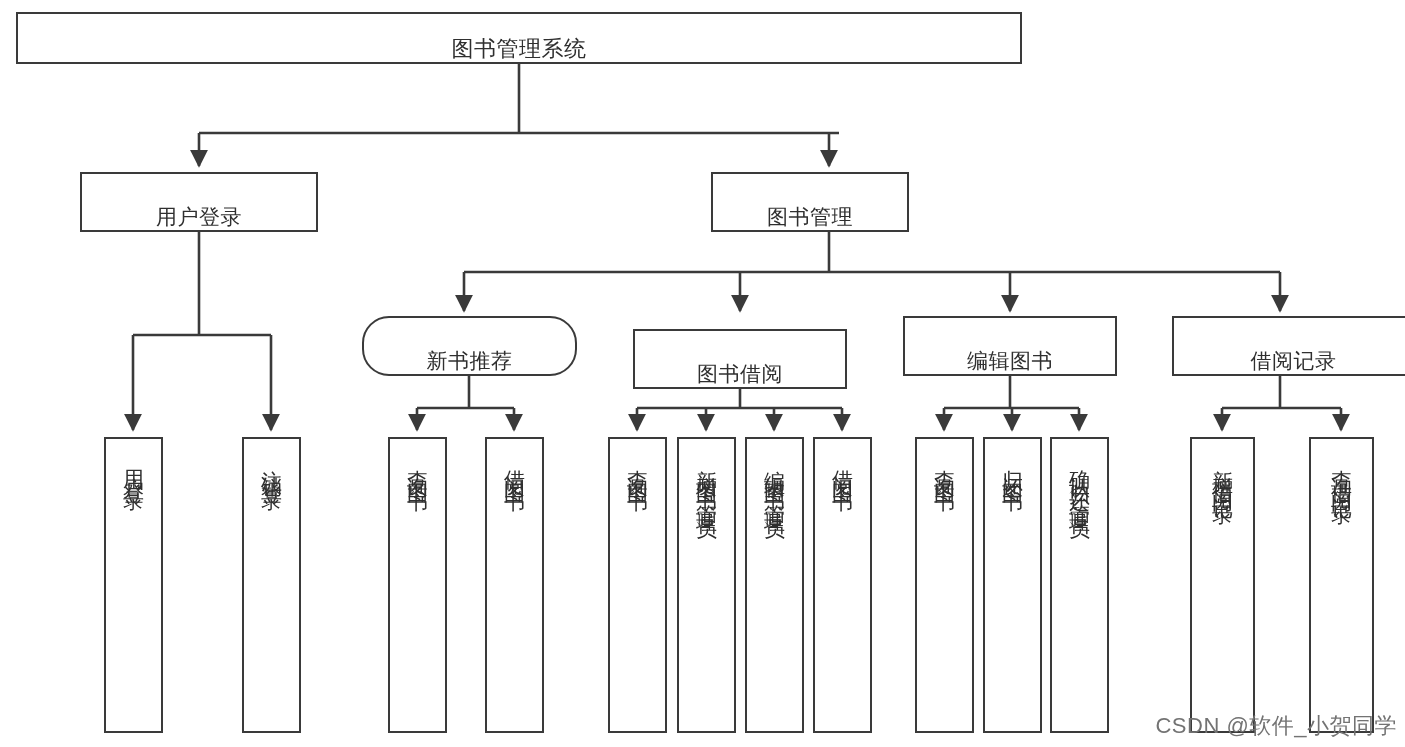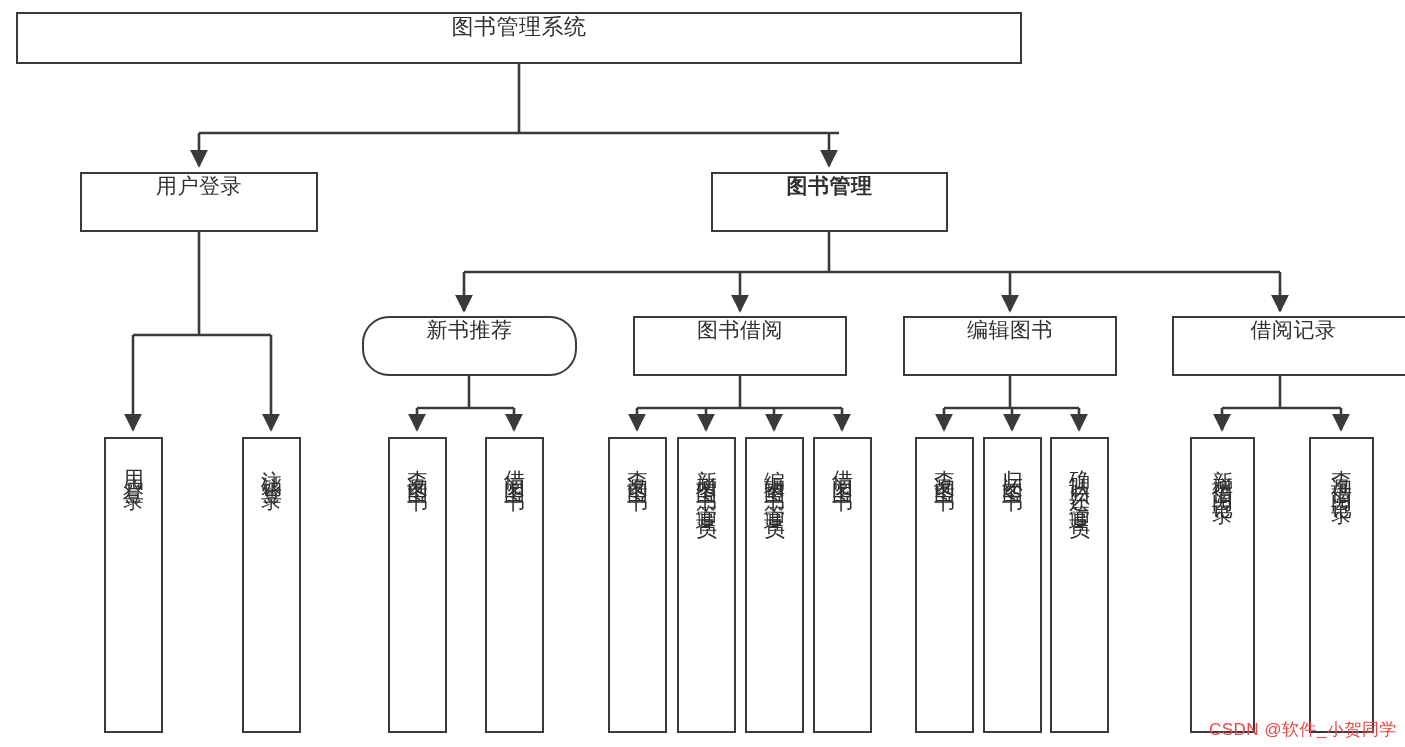--- a/index.html
+++ b/index.html
@@ -19,21 +19,21 @@
     left:0;top:0;
     width:1405px;height:747px;
     pointer-events:none;
   }
   .node{
     position:absolute;
     box-sizing:border-box;
     border:2px solid #3a3a3a;
     background:#ffffff;
     display:flex;
-    align-items:flex-start;
+    align-items:flex-end;
     justify-content:center;
     text-align:center;
     color:#2f2f2f;
   }
   .node .lbl{
     display:block;
     line-height:1.18;
     letter-spacing:0.5px;
     white-space:nowrap;
   }
@@ -55,22 +55,22 @@
     font-size:21px;
     line-height:1.05;
     letter-spacing:7px;
     white-space:nowrap;
     margin-top:6px;
   }
   #watermark{
     position:absolute;
     right:8px;
     bottom:6px;
-    font-size:17px;
-    color:#ef4444;
+    font-size:22px;
+    color:#737373;
     letter-spacing:0.5px;
     white-space:nowrap;
     user-select:none;
   }
 </style>
 </head>
 <body>
 
 <div id="canvas">
 
@@ -124,28 +124,28 @@
     </g>
   </svg>
 
   <div class="node h-node" id="n-root" style="left:16px;top:12px;width:1006px;height:52px;">
     <span class="lbl">图书管理系统</span>
   </div>
 
   <div class="node h-node" style="left:80px;top:172px;width:238px;height:60px;">
     <span class="lbl">用户登录</span>
   </div>
-  <div class="node h-node" style="left:711px;top:172px;width:237px;height:60px;font-weight:bold;">
+  <div class="node h-node" style="left:711px;top:172px;width:198px;height:60px;">
     <span class="lbl">图书管理</span>
   </div>
 
   <div class="node h-node" style="left:362px;top:316px;width:215px;height:60px;border-radius:27px;">
     <span class="lbl">新书推荐</span>
   </div>
-  <div class="node h-node" style="left:633px;top:316px;width:214px;height:60px;">
+  <div class="node h-node" style="left:633px;top:329px;width:214px;height:60px;">
     <span class="lbl">图书借阅</span>
   </div>
   <div class="node h-node" style="left:903px;top:316px;width:214px;height:60px;">
     <span class="lbl">编辑图书</span>
   </div>
   <div class="node h-node" style="left:1172px;top:316px;width:243px;height:60px;">
     <span class="lbl">借阅记录</span>
   </div>
 
   <div class="node leaf" style="left:104px;top:437px;width:59px;height:296px;">

